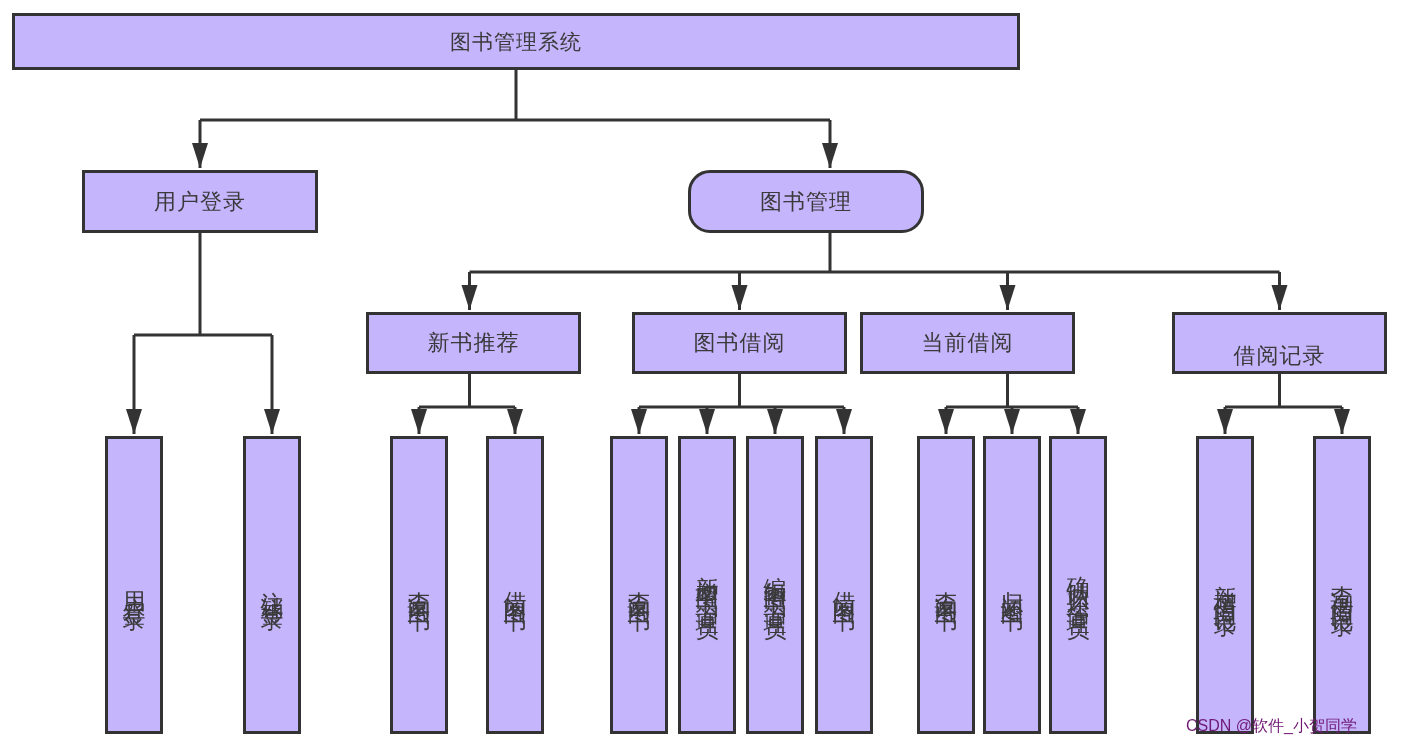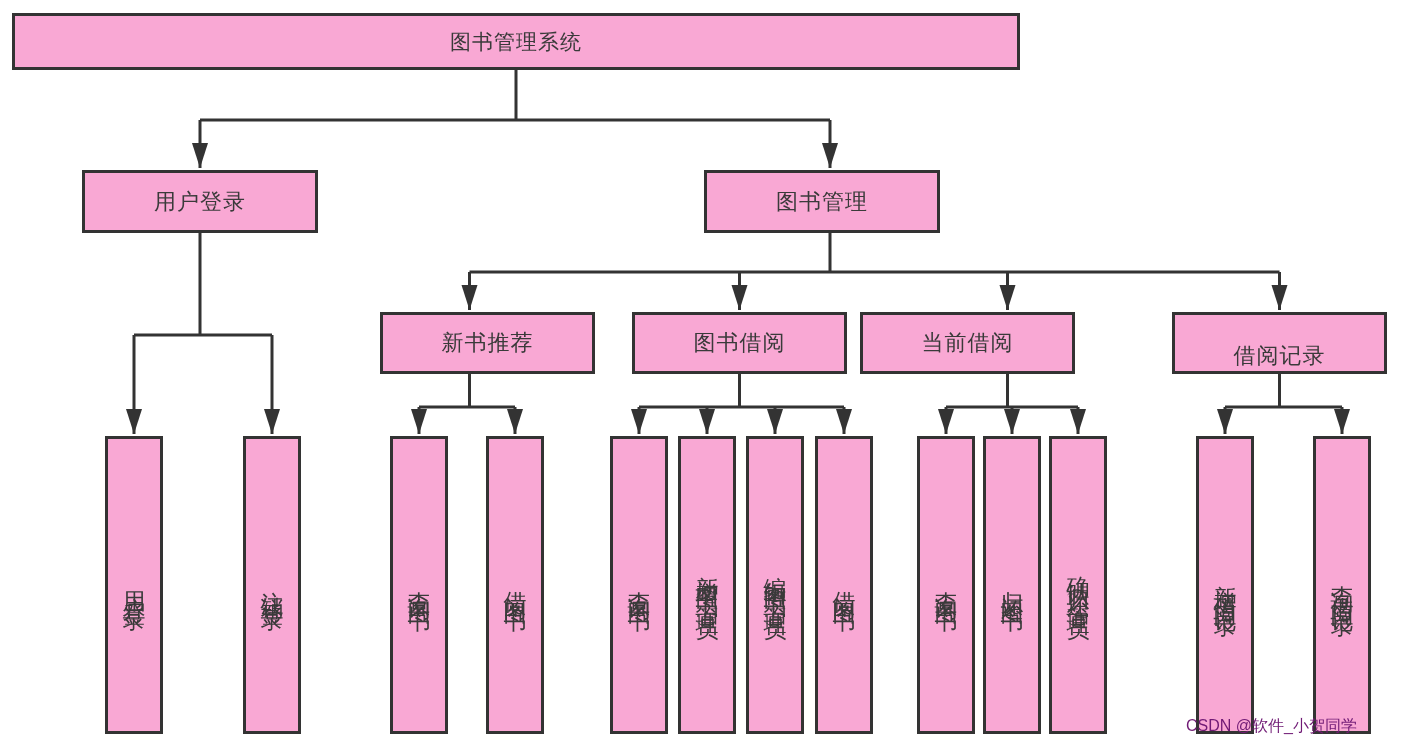--- a/index.html
+++ b/index.html
@@ -19,39 +19,39 @@
     position: absolute;
     left: 0; top: 0;
     width: 1405px;
     height: 747px;
     z-index: 1;
   }
   .node {
     position: absolute;
     box-sizing: border-box;
     border: 3px solid #333333;
-    background: #f9a8d4;
+    background: #c4b5fd;
     display: flex;
     align-items: center;
     justify-content: center;
     color: #3a3a3a;
     z-index: 2;
   }
   .hlabel {
     font-size: 22px;
     letter-spacing: 1px;
     white-space: nowrap;
   }
   .node.root { left: 12px; top: 13px; width: 1008px; height: 57px; }
   .node.root .hlabel { font-size: 21px; }
   .node.lvl2 { top: 170px; width: 236px; height: 63px; }
   .node.user-login { left: 82px; }
-  .node.book-mgmt { left: 704px; }
+  .node.book-mgmt { left: 688px; border-radius: 22px; }
   .node.lvl3 { top: 312px; width: 215px; height: 62px; }
-  .node.new-book-rec   { left: 380px; }
+  .node.new-book-rec   { left: 366px; }
   .node.book-borrow    { left: 632px; }
   .node.current-borrow { left: 860px; }
   .node.borrow-records { left: 1172px; align-items: flex-end; }
   .node.vbox { top: 436px; width: 58px; height: 298px; }
   .vlabel {
     writing-mode: vertical-rl;
     text-orientation: mixed;
     font-size: 23px;
     letter-spacing: 6px;
     line-height: 1;

